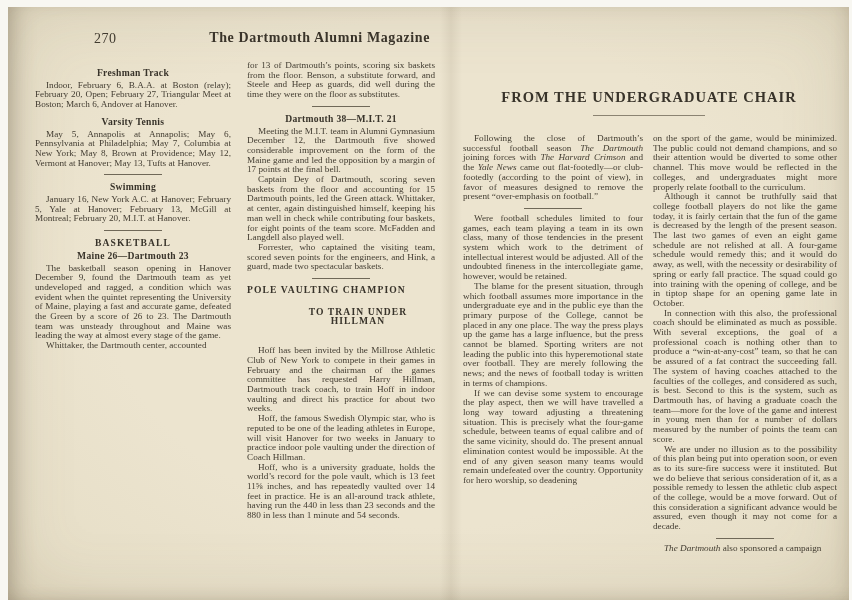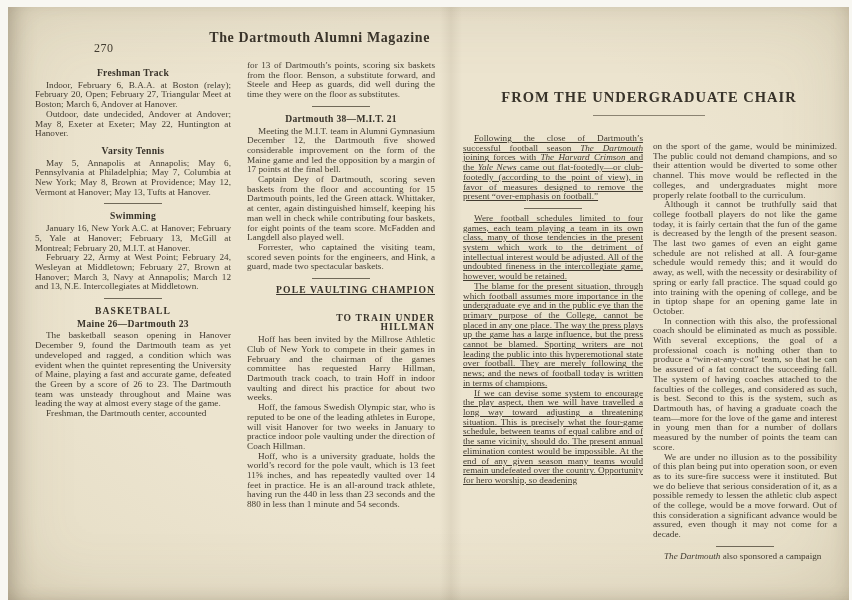--- a/index.html
+++ b/index.html
@@ -14,77 +14,75 @@
     box-shadow: inset 16px 0 24px -14px rgba(95,82,60,.45),
                 inset 0 0 70px rgba(120,105,80,.16),
                 inset -8px -6px 20px -12px rgba(110,95,70,.35);
     color:#413b30;
   }
   .gutter {
     position:absolute; left:432px; top:0; width:22px; height:100%;
     background:linear-gradient(90deg, rgba(110,95,70,0) 0%, rgba(110,95,70,.10) 50%, rgba(110,95,70,0) 100%);
   }
   .pagenum {
-    position:absolute; left:86px; top:34px; font-size:12px; letter-spacing:.5px;
+    position:absolute; left:86px; top:24px; font-size:14px; letter-spacing:.5px;
   }
   .mag-title {
     position:absolute; left:30px; top:23px; width:392px; text-align:right;
     font-weight:bold; font-size:14px; letter-spacing:.6px; color:#3a342a;
   }
   .ug-header {
     position:absolute; left:455px; top:82px; width:372px; text-align:center;
   }
   .ug-header h1 {
     margin:0; font-size:14.5px; font-weight:bold; letter-spacing:1px; color:#38332a;
   }
   .header-rule {
     width:112px; border:0; border-top:1.2px solid #8b8372; margin:9px auto 0;
   }
   .col { position:absolute; font-size:9.2px; line-height:9.7px; color:#423c31; }
   .col-l1 { left:27px;  top:54px;  width:196px; }
   .col-l2 { left:239px; top:54px;  width:188px; }
-  .col-r1 { left:455px; top:127px; width:180px;text-decoration:underline; }
-  .col-r2 { left:645px; top:135px; width:184px; }
+  .col-r1 { left:455px; top:127px; width:180px; }
+  .col-r2 { left:645px; top:127px; width:184px; }
   .para { margin:0; text-indent:11px; text-align:justify; }
   .para.noindent { text-indent:0; }
   .heading {
     font-weight:bold; text-align:center; font-size:9.6px;
     margin:7px 0 3px; letter-spacing:.3px; color:#38332a;
   }
   .heading.spaced { letter-spacing:1.1px; }
-  .heading.align-left   { text-align:right; margin:6px 0 18px;text-decoration:underline; }
-  .heading.align-indent { text-align:right; padding-left:34px; margin:0 0 3px; }
+  .heading.align-left   { text-align:left; margin:6px 0 12px; }
+  .heading.align-indent { text-align:center; padding-left:34px; margin:0 0 20px; }
   .heading + .heading { margin-top:1px; }
   .rule { width:58px; border:0; border-top:1px solid #6f6858; margin:6px auto 5px; }
   i { font-style:italic; }
 </style>
 </head>
 <body>
 
 <div class="paper">
   <div class="gutter"></div>
 
   <div class="pagenum">270</div>
   <div class="mag-title">The Dartmouth Alumni Magazine</div>
 
   <div class="col col-l1">
       <div class="heading">Freshman Track</div>
       <p class="para">Indoor, February 6, B.A.A. at Boston (relay); February 20, Open; February 27, Triangular Meet at Boston; March 6, Andover at Hanover.</p>
-      <p class="para">Outdoor, date undecided, Andover at Andover; May 8, Exeter at Exeter; May 22, Huntington at Hanover.</p>
       <div class="heading">Varsity Tennis</div>
       <p class="para">May 5, Annapolis at Annapolis; May 6, Pennsylvania at Philadelphia; May 7, Columbia at New York; May 8, Brown at Providence; May 12, Vermont at Hanover; May 13, Tufts at Hanover.</p>
       <hr class="rule">
       <div class="heading">Swimming</div>
       <p class="para">January 16, New York A.C. at Hanover; February 5, Yale at Hanover; February 13, McGill at Montreal; February 20, M.I.T. at Hanover.</p>
-      <p class="para">February 22, Army at West Point; February 24, Wesleyan at Middletown; February 27, Brown at Hanover; March 3, Navy at Annapolis; March 12 and 13, N.E. Intercollegiates at Middletown.</p>
       <hr class="rule">
       <div class="heading spaced">BASKETBALL</div>
       <div class="heading">Maine 26—Dartmouth 23</div>
       <p class="para">The basketball season opening in Hanover December 9, found the Dartmouth team as yet undeveloped and ragged, a condition which was evident when the quintet representing the University of Maine, playing a fast and accurate game, defeated the Green by a score of 26 to 23. The Dartmouth team was unsteady throughout and Maine was leading the way at almost every stage of the game.</p>
-      <p class="para">Freshman, the Dartmouth center, accounted</p>
+      <p class="para">Whittaker, the Dartmouth center, accounted</p>
     </div>
   <div class="col col-l2">
       <p class="para noindent">for 13 of Dartmouth’s points, scoring six baskets from the floor.  Benson, a substitute forward, and Steele and Heep as guards, did well during the time they were on the floor as substitutes.</p>
       <hr class="rule">
       <div class="heading">Dartmouth 38—M.I.T. 21</div>
       <p class="para">Meeting the M.I.T. team in Alumni Gymnasium December 12, the Dartmouth five showed considerable improvement on the form of the Maine game and led the opposition by a margin of 17 points at the final bell.</p>
       <p class="para">Captain Dey of Dartmouth, scoring seven baskets from the floor and accounting for 15 Dartmouth points, led the Green attack.  Whittaker, at center, again distinguished himself, keeping his man well in check while contributing four baskets, for eight points of the team score.  McFadden and Langdell also played well.</p>
       <p class="para">Forrester, who captained the visiting team, scored seven points for the engineers, and Hink, a guard, made two spectacular baskets.</p>
       <hr class="rule">
       <div class="heading align-left spaced">POLE VAULTING CHAMPION</div>

